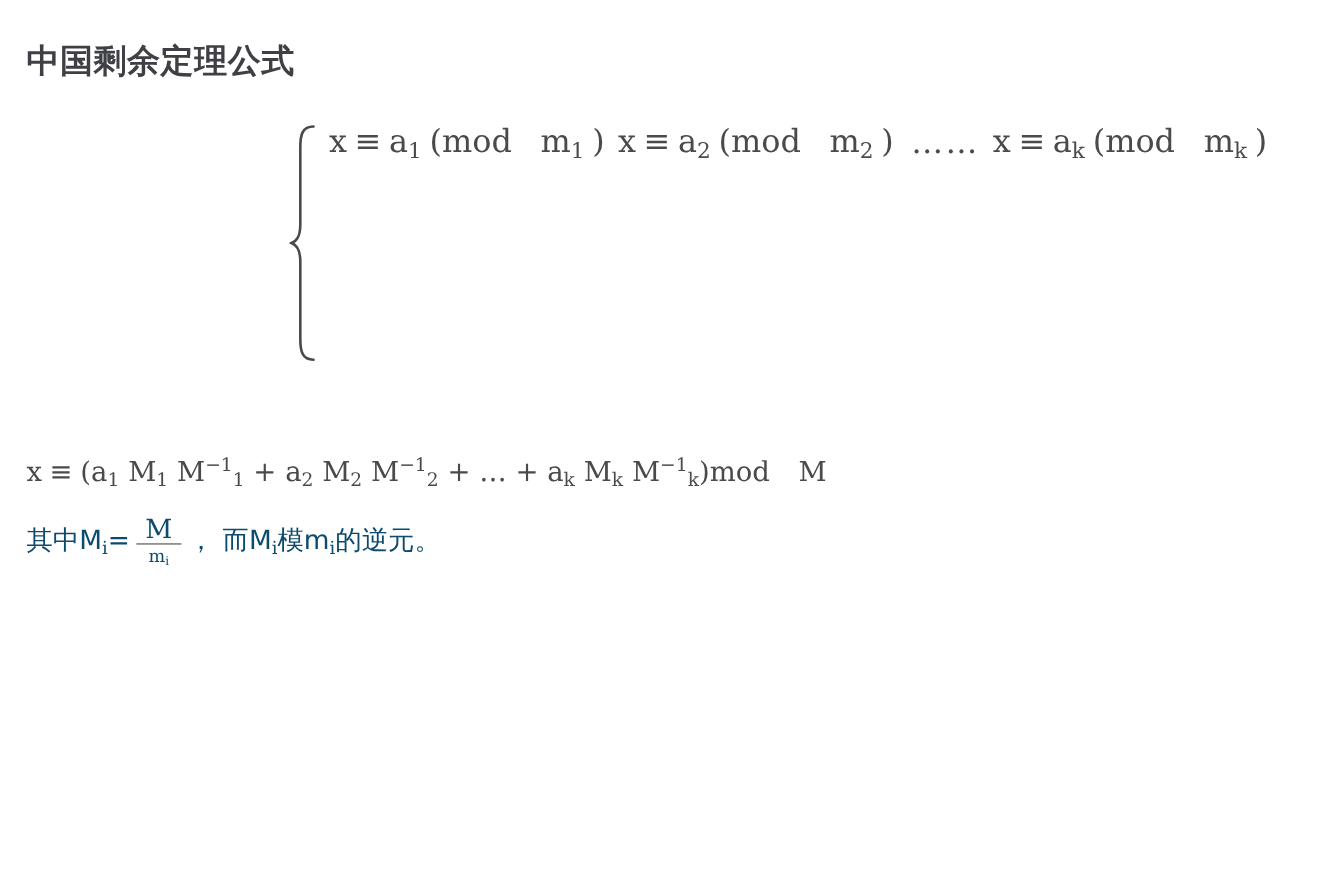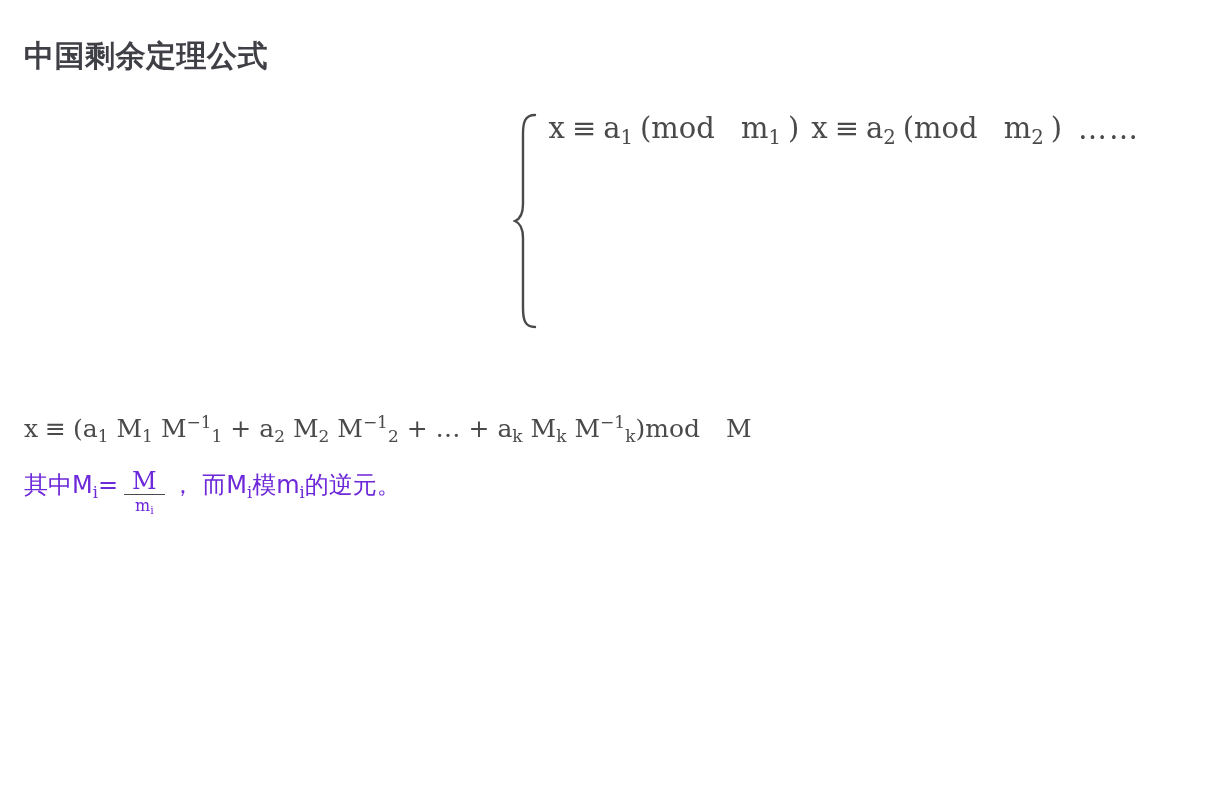--- a/index.html
+++ b/index.html
@@ -13,21 +13,21 @@
     font-family: "Liberation Sans", sans-serif;
     color: #3b3b3b;
     overflow: hidden;
     position: relative;
   }
   .page {
     position: relative;
     width: 1220px;
     height: 802px;
     box-sizing: border-box;
-    padding: 30px 36px 0 24px;
+    padding: 30px 24px 0 24px;
   }
   .title {
     font-size: 30px;
     font-weight: bold;
     color: #3f3f46;
     letter-spacing: 0.5px;
     margin: 8px 0 26px 0;
     line-height: 1.2;
   }
   .para {
@@ -105,23 +105,24 @@
   }
   .bigline {
     font-size: 25px;
     font-family: "DejaVu Serif", "Liberation Serif", serif;
     color: #4a4a4a;
     margin-bottom: 26px;
     white-space: nowrap;
   }
   .mixed {
     font-size: 24px;
-    color: #6d28d9;
+    color: #0c4a6e;
     line-height: 1.4;
     display: flex;
+    align-items: center;
     white-space: nowrap;
   }
   .frac {
     display: inline-flex;
     flex-direction: column;
     align-items: center;
     vertical-align: middle;
     margin: 0 6px;
     font-family: "DejaVu Serif", "Liberation Serif", serif;
   }
@@ -162,20 +163,23 @@
         <div class="eq">
           <span>x</span><span class="sp"></span><span>≡</span><span class="sp"></span><span>a</span><sub>1</sub><span class="sp"></span><span>(mod</span><span class="spwide"></span><span>m</span><sub>1</sub><span class="sp"></span><span>)</span>
         </div>
 
         <div class="eq">
           <span>x</span><span class="sp"></span><span>≡</span><span class="sp"></span><span>a</span><sub>2</sub><span class="sp"></span><span>(mod</span><span class="spwide"></span><span>m</span><sub>2</sub><span class="sp"></span><span>)</span>
         </div>
 
         <div class="dots">……</div>
 
+        <div class="eq">
+          <span>x</span><span class="sp"></span><span>≡</span><span class="sp"></span><span>a</span><sub>k</sub><span class="sp"></span><span>(mod</span><span class="spwide"></span><span>m</span><sub>k</sub><span class="sp"></span><span>)</span>
+        </div>
 
       </div>
     </div>
   </div>
 
   <div class="lower">
 
 
     <div class="bigline">
       <span>x</span><span class="sp"></span><span>≡</span><span class="sp"></span><span>(a</span><sub>1</sub><span> M</span><sub>1</sub><span> M</span><sup>−1</sup><sub>1</sub><span> + a</span><sub>2</sub><span> M</span><sub>2</sub><span> M</span><sup>−1</sup><sub>2</sub><span> + … + a</span><sub>k</sub><span> M</span><sub>k</sub><span> M</span><sup>−1</sup><sub>k</sub><span>)mod</span><span class="spwide"></span><span>M</span>

